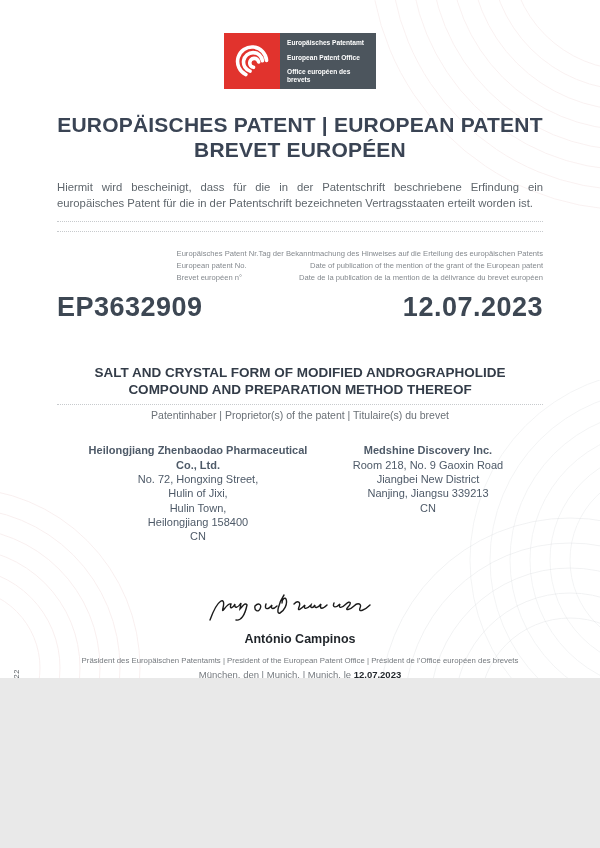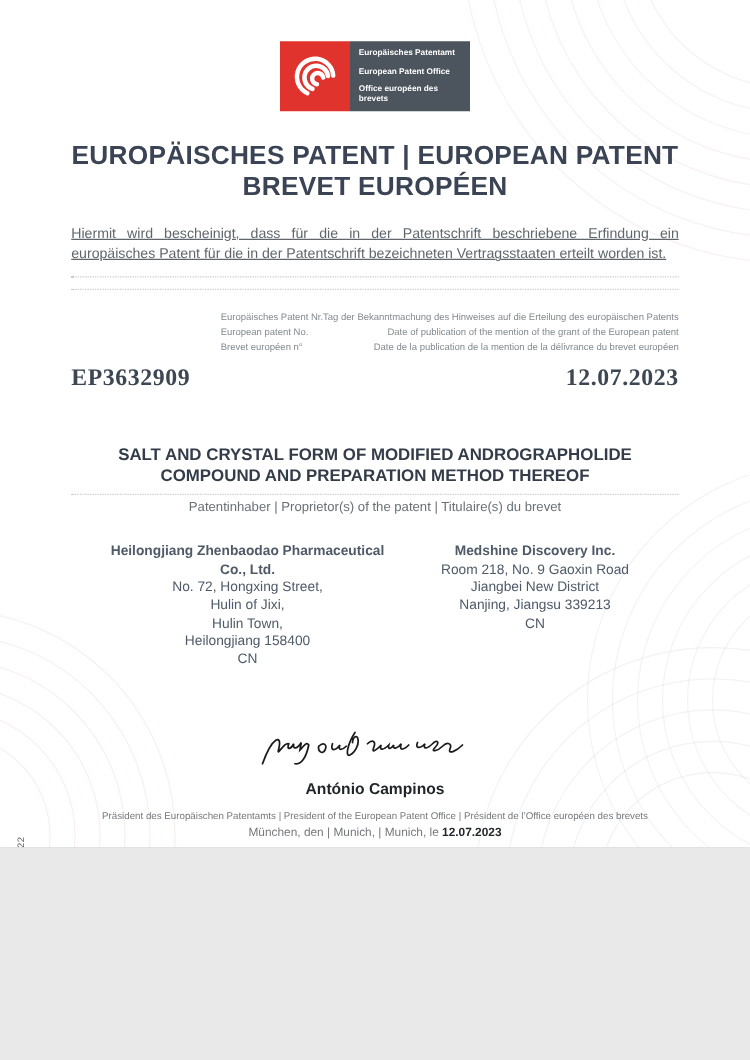--- a/index.html
+++ b/index.html
@@ -16,29 +16,29 @@
   .logo-row{display:flex;justify-content:center;padding-top:33px;}
   .logo{display:flex;}
   .logo-red{width:56px;height:56px;background:#e1332d;display:flex;align-items:center;justify-content:center;}
   .logo-panel{width:82px;height:44px;background:#4c555d;color:#fff;padding:6px 7px;display:flex;flex-direction:column;justify-content:space-between;}
   .logo-panel .ln{font-size:6.6px;font-weight:bold;line-height:1.12;}
 
   
   .main-title{margin-top:24px;text-align:center;color:#3a4454;font-weight:800;font-size:21px;line-height:1.18;letter-spacing:.2px;}
 
   
-  .paras{margin-top:16px;color:#5f666c;font-size:11.3px;line-height:1.5;text-decoration:underline;}
+  .paras{margin-top:16px;color:#5f666c;font-size:11.3px;line-height:1.5;}
   .paras p{margin:0;text-align:justify;}
   hr.dotted{border:none;border-top:1px dotted #c7cacd;margin:9px 0;}
 
   
   .ref-row{display:flex;justify-content:flex-end;margin-top:16px;color:#84898e;font-size:7.6px;line-height:1.55;}
   .ref-left{text-align:left;}
   .ref-right{text-align:right;max-width:330px;}
-  .value-row{display:flex;justify-content:space-between;align-items:baseline;margin-top:8px;color:#3d4753;font-weight:bold;font-size:19px;letter-spacing:.5px;font-family:Liberation Serif, serif;}
+  .value-row{display:flex;justify-content:space-between;align-items:baseline;margin-top:8px;color:#3d4753;font-weight:bold;font-size:27px;letter-spacing:.5px;}
 
   
   .invention{margin-top:42px;text-align:center;color:#333c48;font-weight:bold;font-size:13.5px;line-height:1.25;}
   .prop-heading{text-align:center;color:#6a7076;font-size:10.5px;margin-top:2px;}
 
   
   .prop-row{display:flex;justify-content:flex-end;margin-top:22px;color:#4e5a68;font-size:11px;line-height:1.3;}
   .prop-col{width:230px;text-align:center;}
   .prop-name{font-weight:bold;}
 

